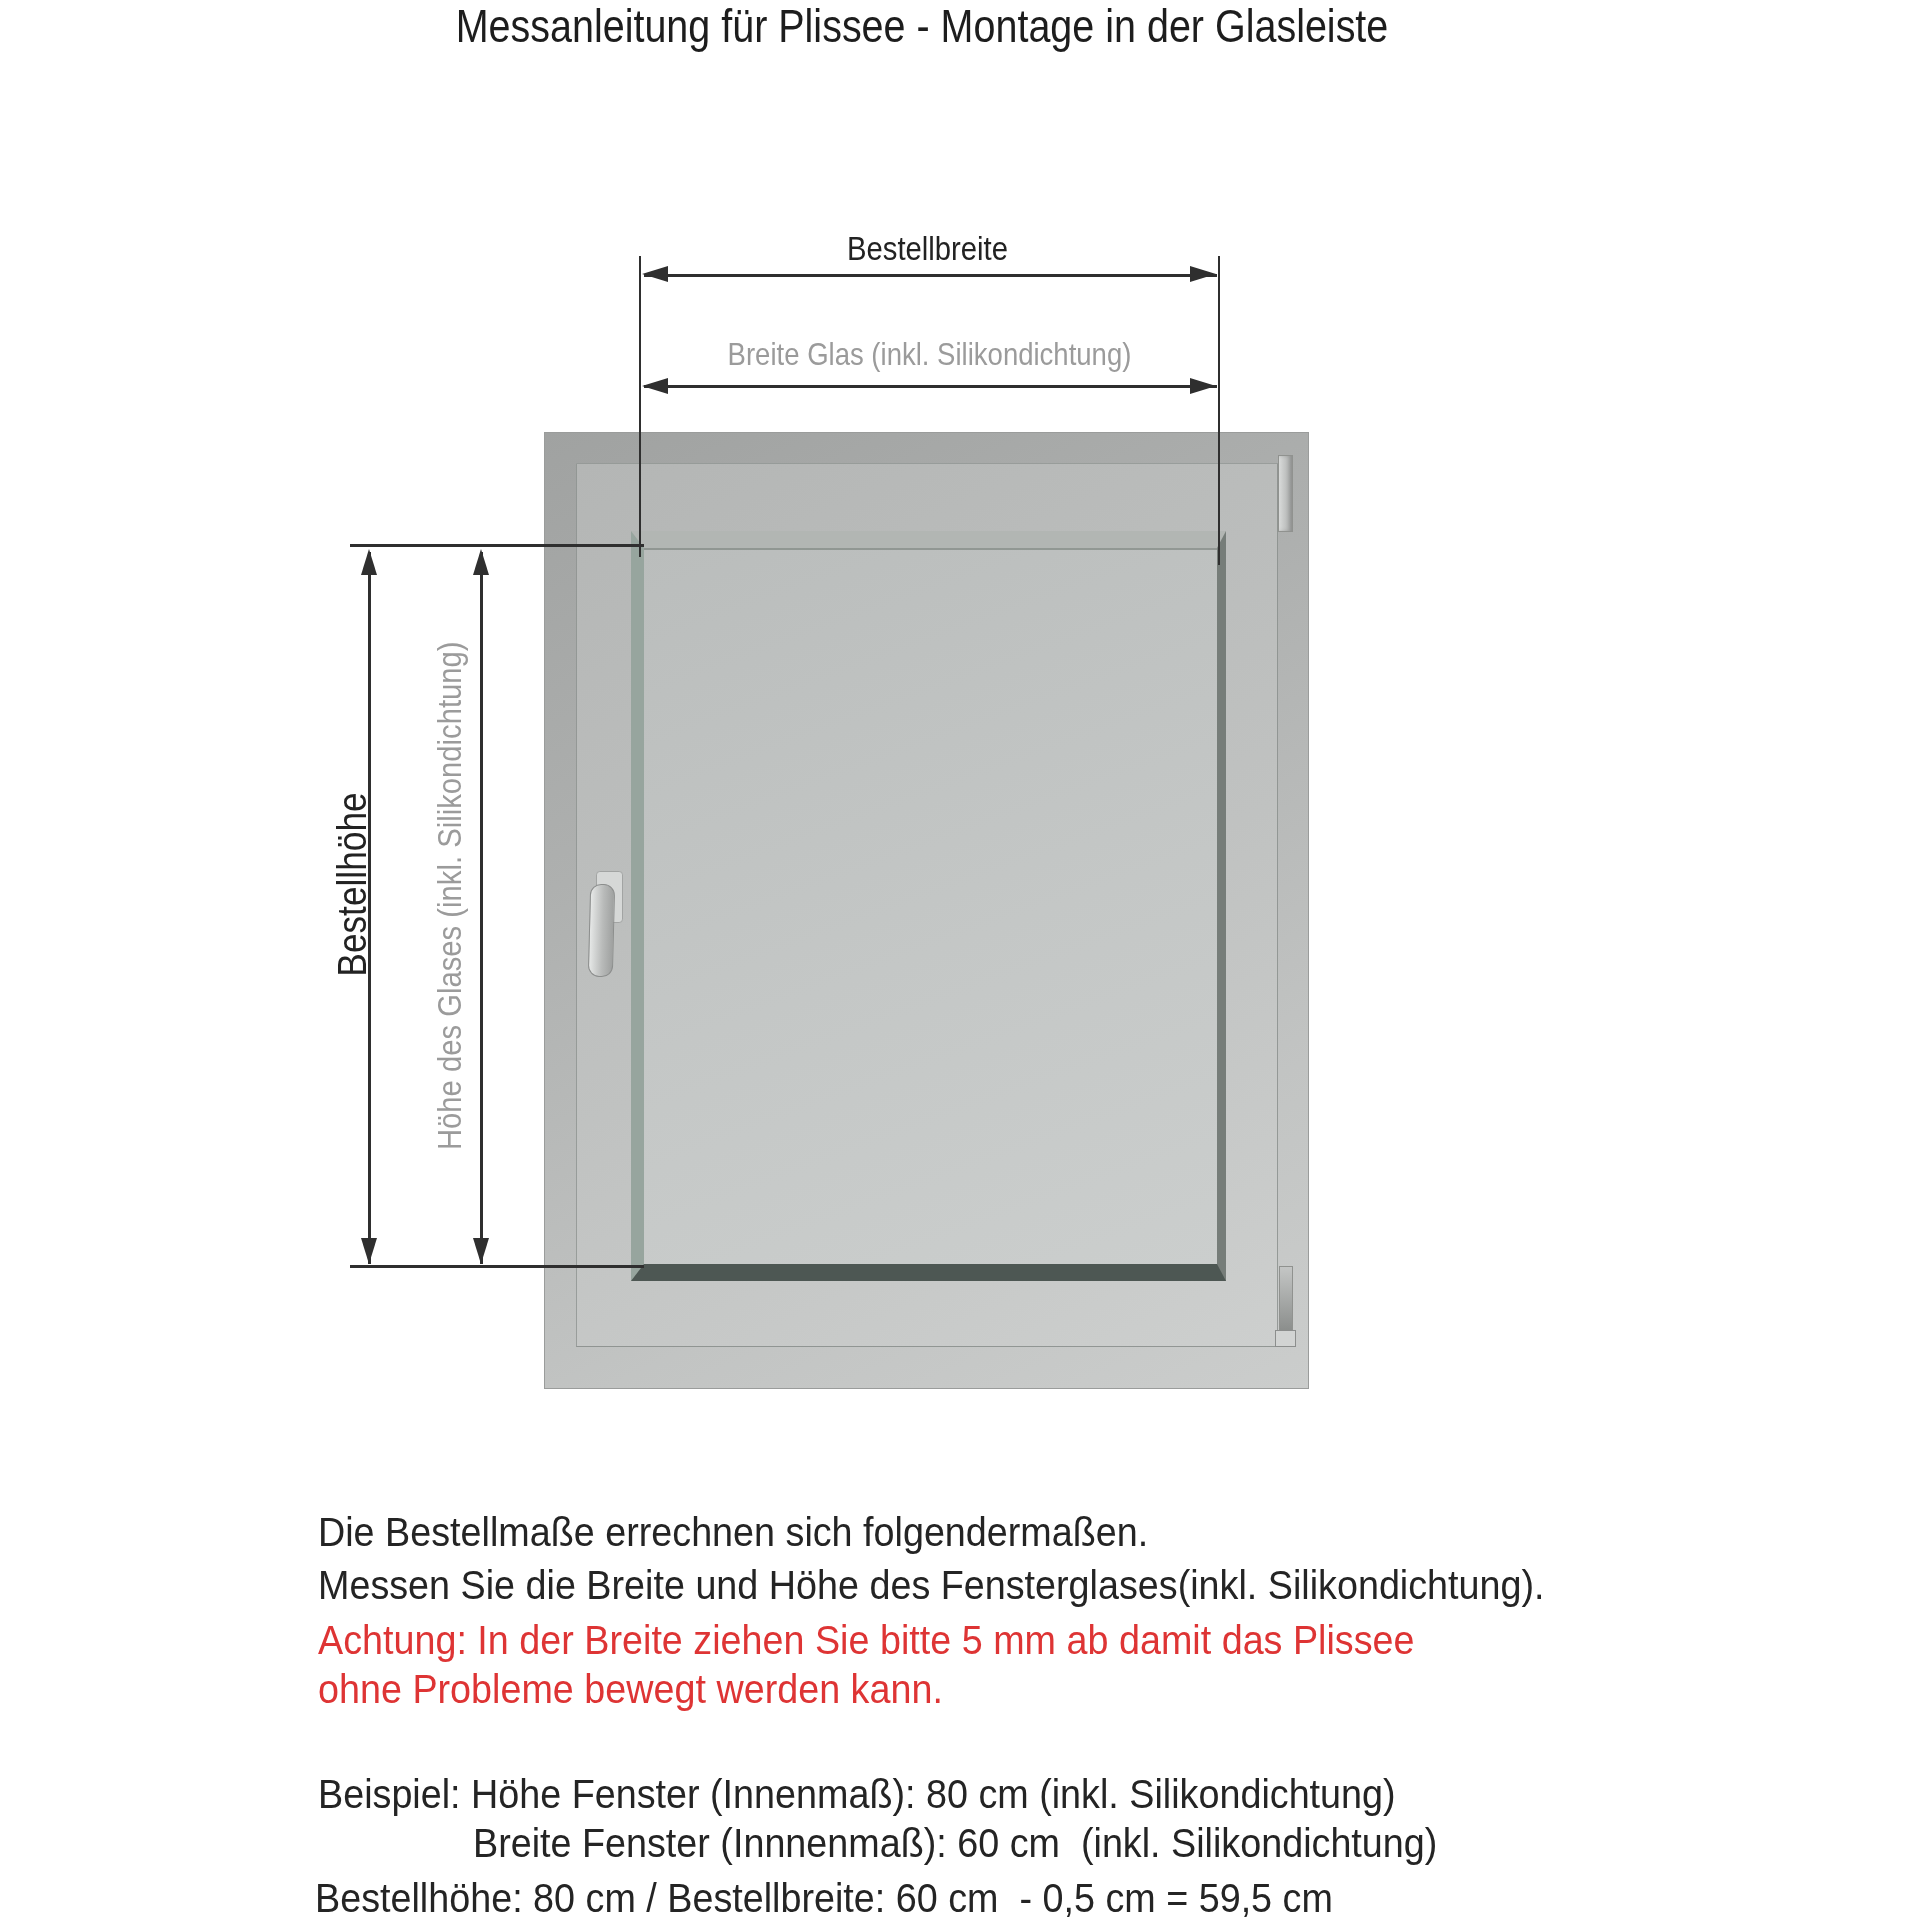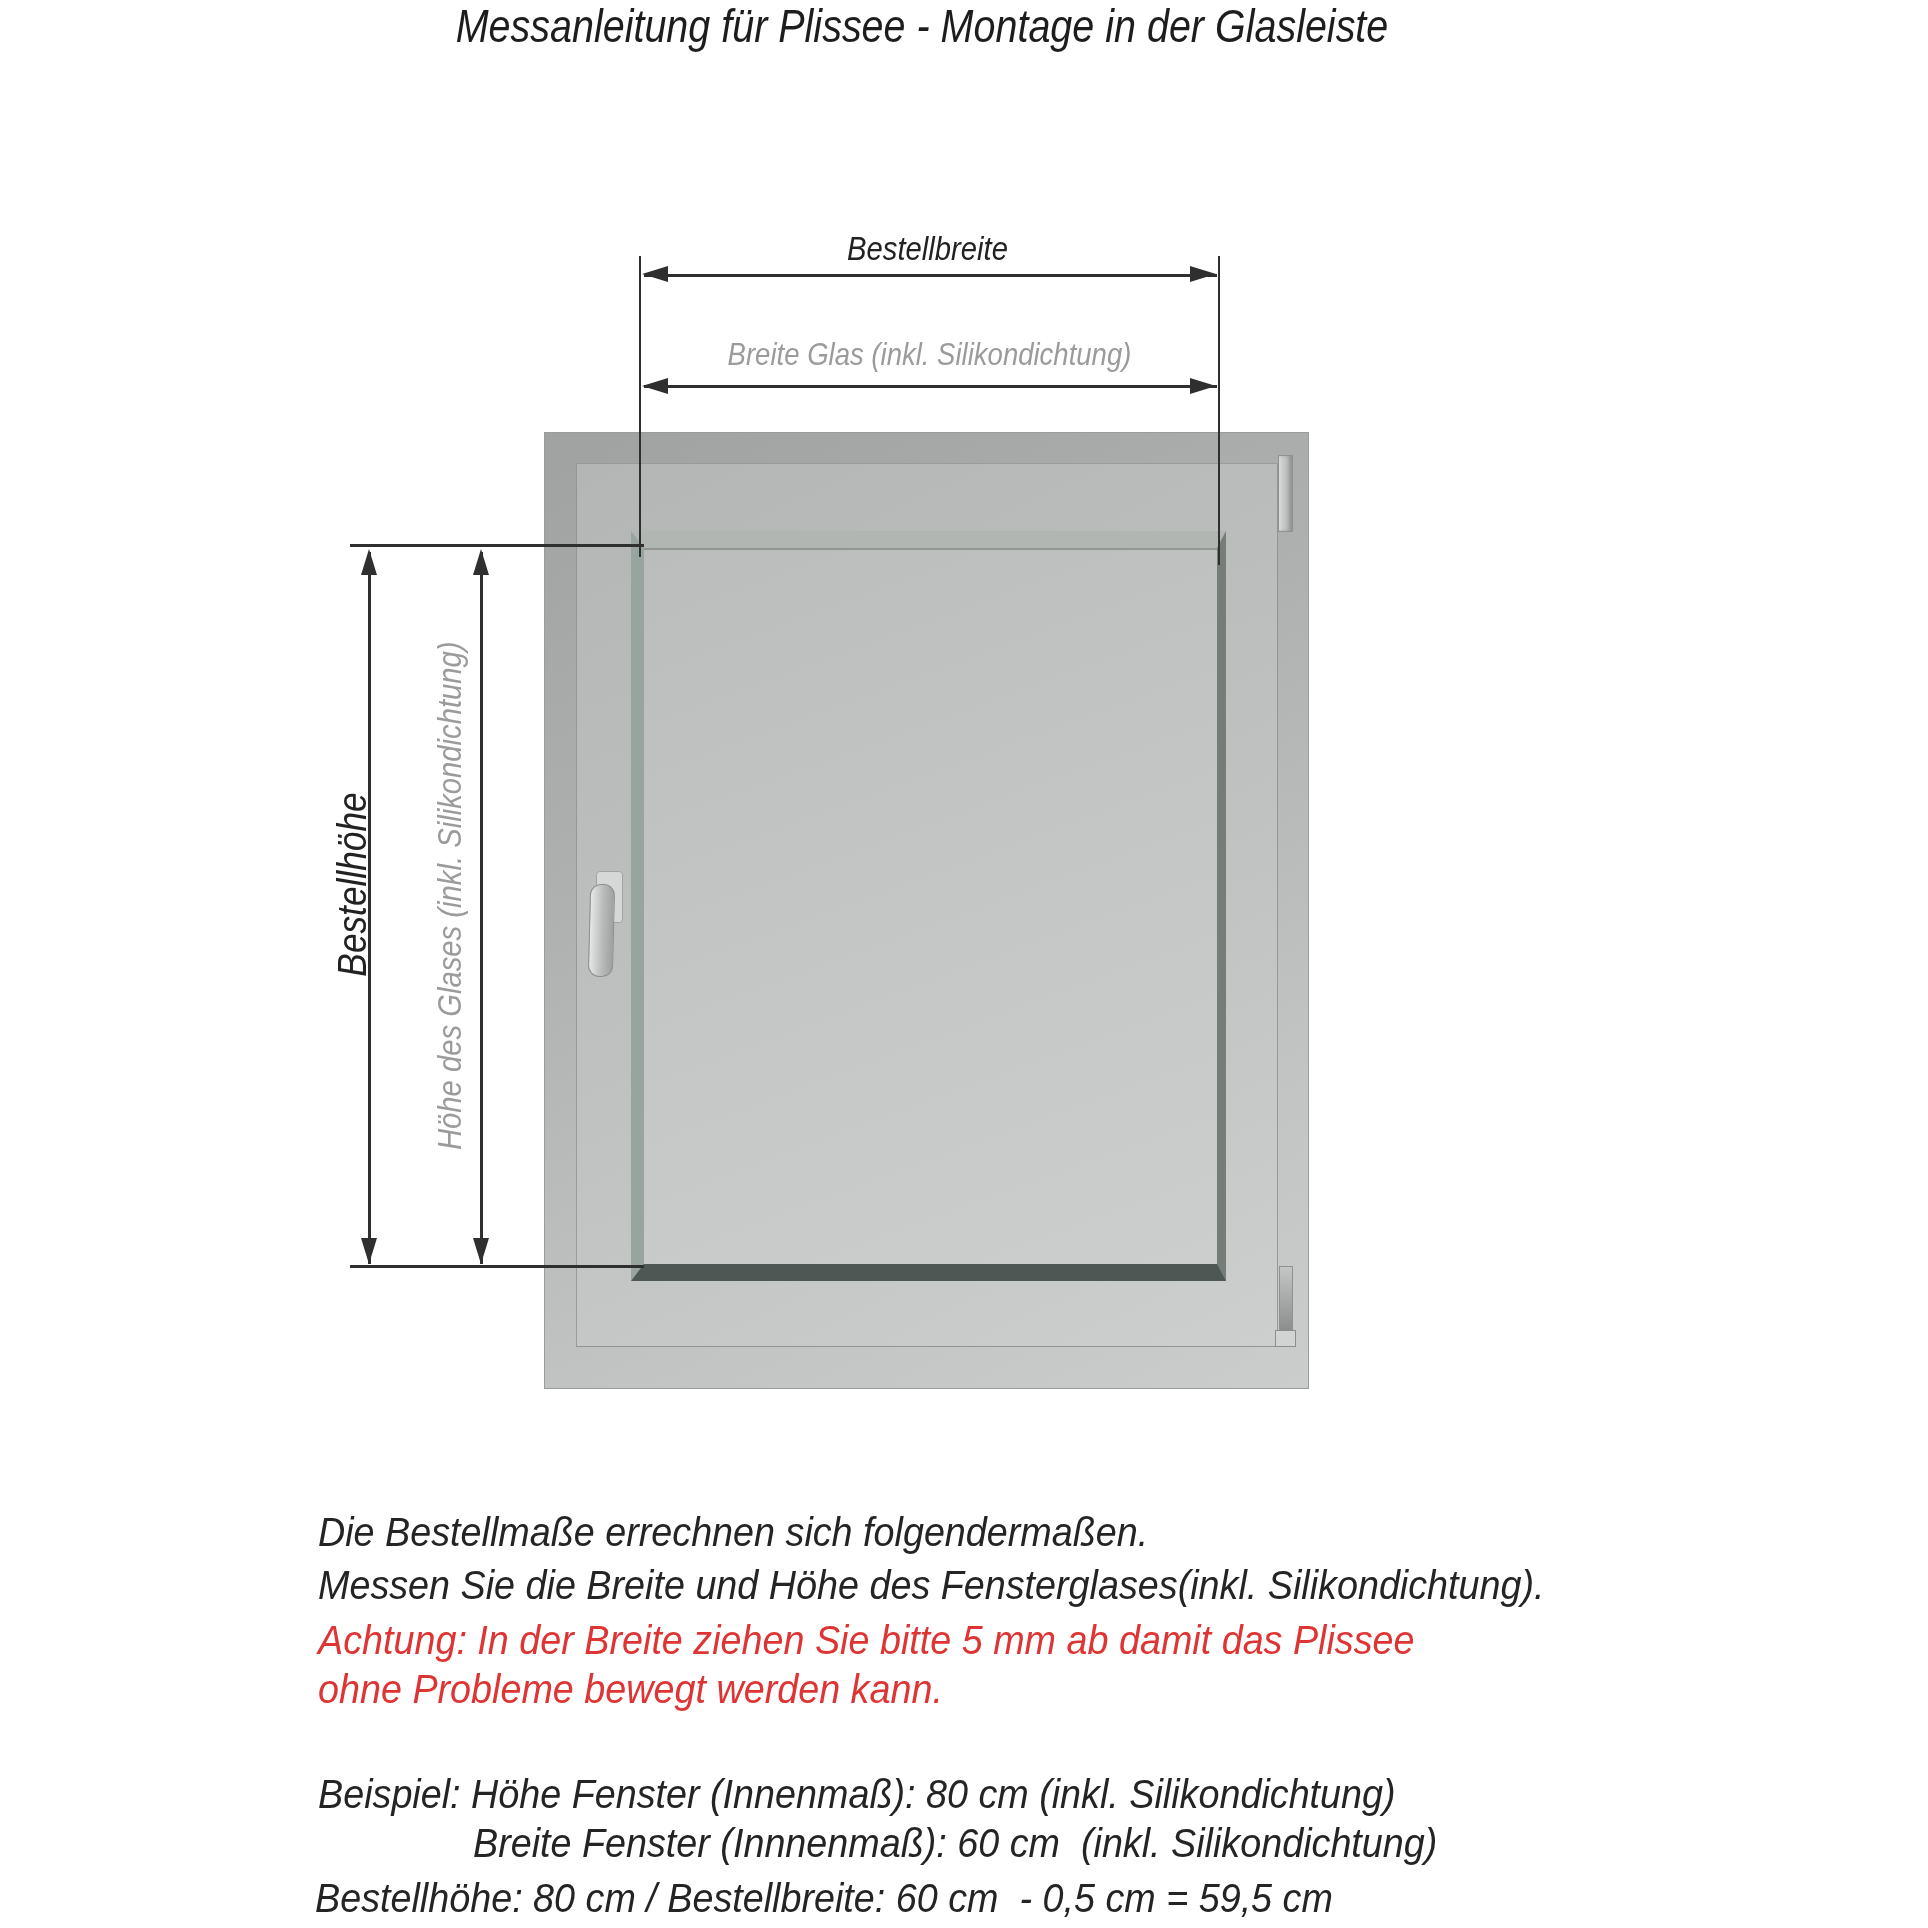--- a/index.html
+++ b/index.html
@@ -1,18 +1,18 @@
 <!DOCTYPE html>
 <html style="font-size:15px"><head>
 <meta charset="utf-8">
 <style>
   html,body { margin:0; padding:0; background:#ffffff; }
   .canvas {
     position:relative; width:1928px; height:1928px; background:#ffffff;
-    font-family:"Liberation Sans", sans-serif; overflow:hidden;font-style:italic;
+    font-family:"Liberation Sans", sans-serif; overflow:hidden;
   }
   .abs { position:absolute; }
 
   
   .title {
     left:0; top:6; width:1844px; height:51px; line-height:51px;
     text-align:center; font-size:47px; color:#1d1d1d;
     transform:scaleX(0.84); transform-origin:50% 50%; white-space:pre;
   }
   .tline {

